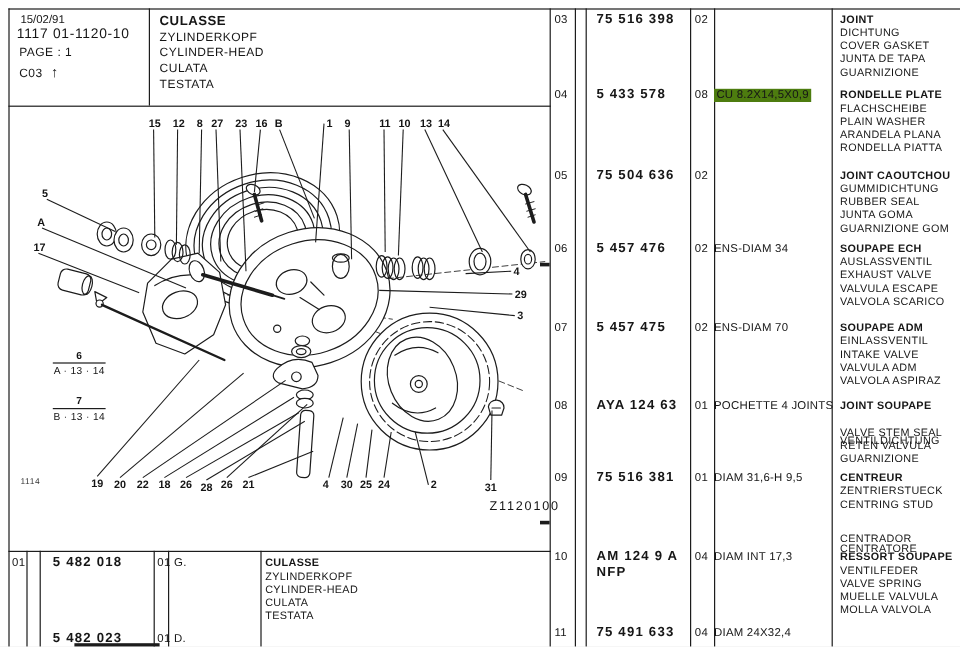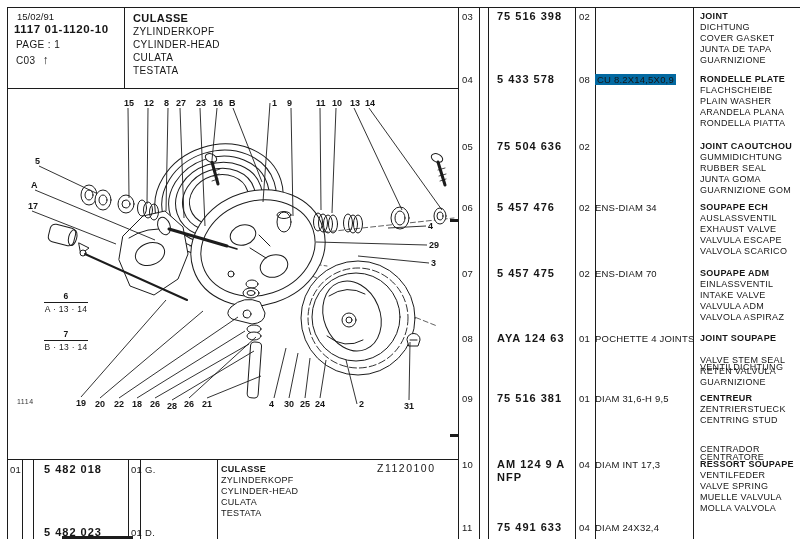--- a/index.html
+++ b/index.html
@@ -9,30 +9,30 @@
   .hl-line{height:1px;}
   .vl-line{width:1px;}
   .tick{position:absolute;background:#1c1c1c;}
   .abs{position:absolute;white-space:nowrap;}
   .cell{position:absolute;white-space:nowrap;}
   .small{font-size:9.5px;letter-spacing:.3px;}
   .pn{font-size:11px;font-weight:700;letter-spacing:1px;}
   .desig{font-size:9.5px;letter-spacing:.2px;}
   .desc{font-size:9px;line-height:11px;letter-spacing:.3px;}
   .b{font-weight:700;}
-  .hl{background:#0369a1;padding:0 2px;}
+  .hl{background:#4d7c0f;padding:0 2px;}
   .hdr-date{left:17px;top:11px;font-size:9.5px;}
-  .hdr-doc{left:14px;top:23px;font-size:11.5px;font-weight:700;letter-spacing:.6px;}
+  .hdr-doc{left:14px;top:23px;font-size:11.5px;font-weight:400;letter-spacing:.6px;}
   .hdr-page{left:16px;top:39px;font-size:10px;letter-spacing:.4px;}
   .hdr-sec{left:16px;top:53px;font-size:10px;letter-spacing:.4px;}
   .hdr-arrow{font-size:12px;margin-left:7px;}
   .title-line{left:133px;font-size:10px;letter-spacing:.4px;}
   .frac{position:absolute;width:44px;text-align:center;font-size:8.5px;font-weight:700;letter-spacing:.3px;}
   .frac .den{display:block;border-top:1px solid #1c1c1c;margin-top:1px;padding-top:1px;font-weight:400;}
-  .refcode{left:377px;top:416px;font-size:10.5px;letter-spacing:1.5px;margin-top:46px;}
+  .refcode{left:408px;top:416px;font-size:10.5px;letter-spacing:1.5px;}
   .platecode{left:17px;top:398px;font-size:7px;letter-spacing:.5px;color:#333;}
   svg text.callout{font-family:"Liberation Sans","DejaVu Sans",sans-serif;font-size:9px;font-weight:700;fill:#151515;}
 </style>
 </head>
 <body>
 
 <div id="page">
 
   <div class="hl-line" style="left:7px;top:7px;width:793px;"></div>
   <div class="vl-line" style="left:7px;top:7px;height:532px;"></div>

